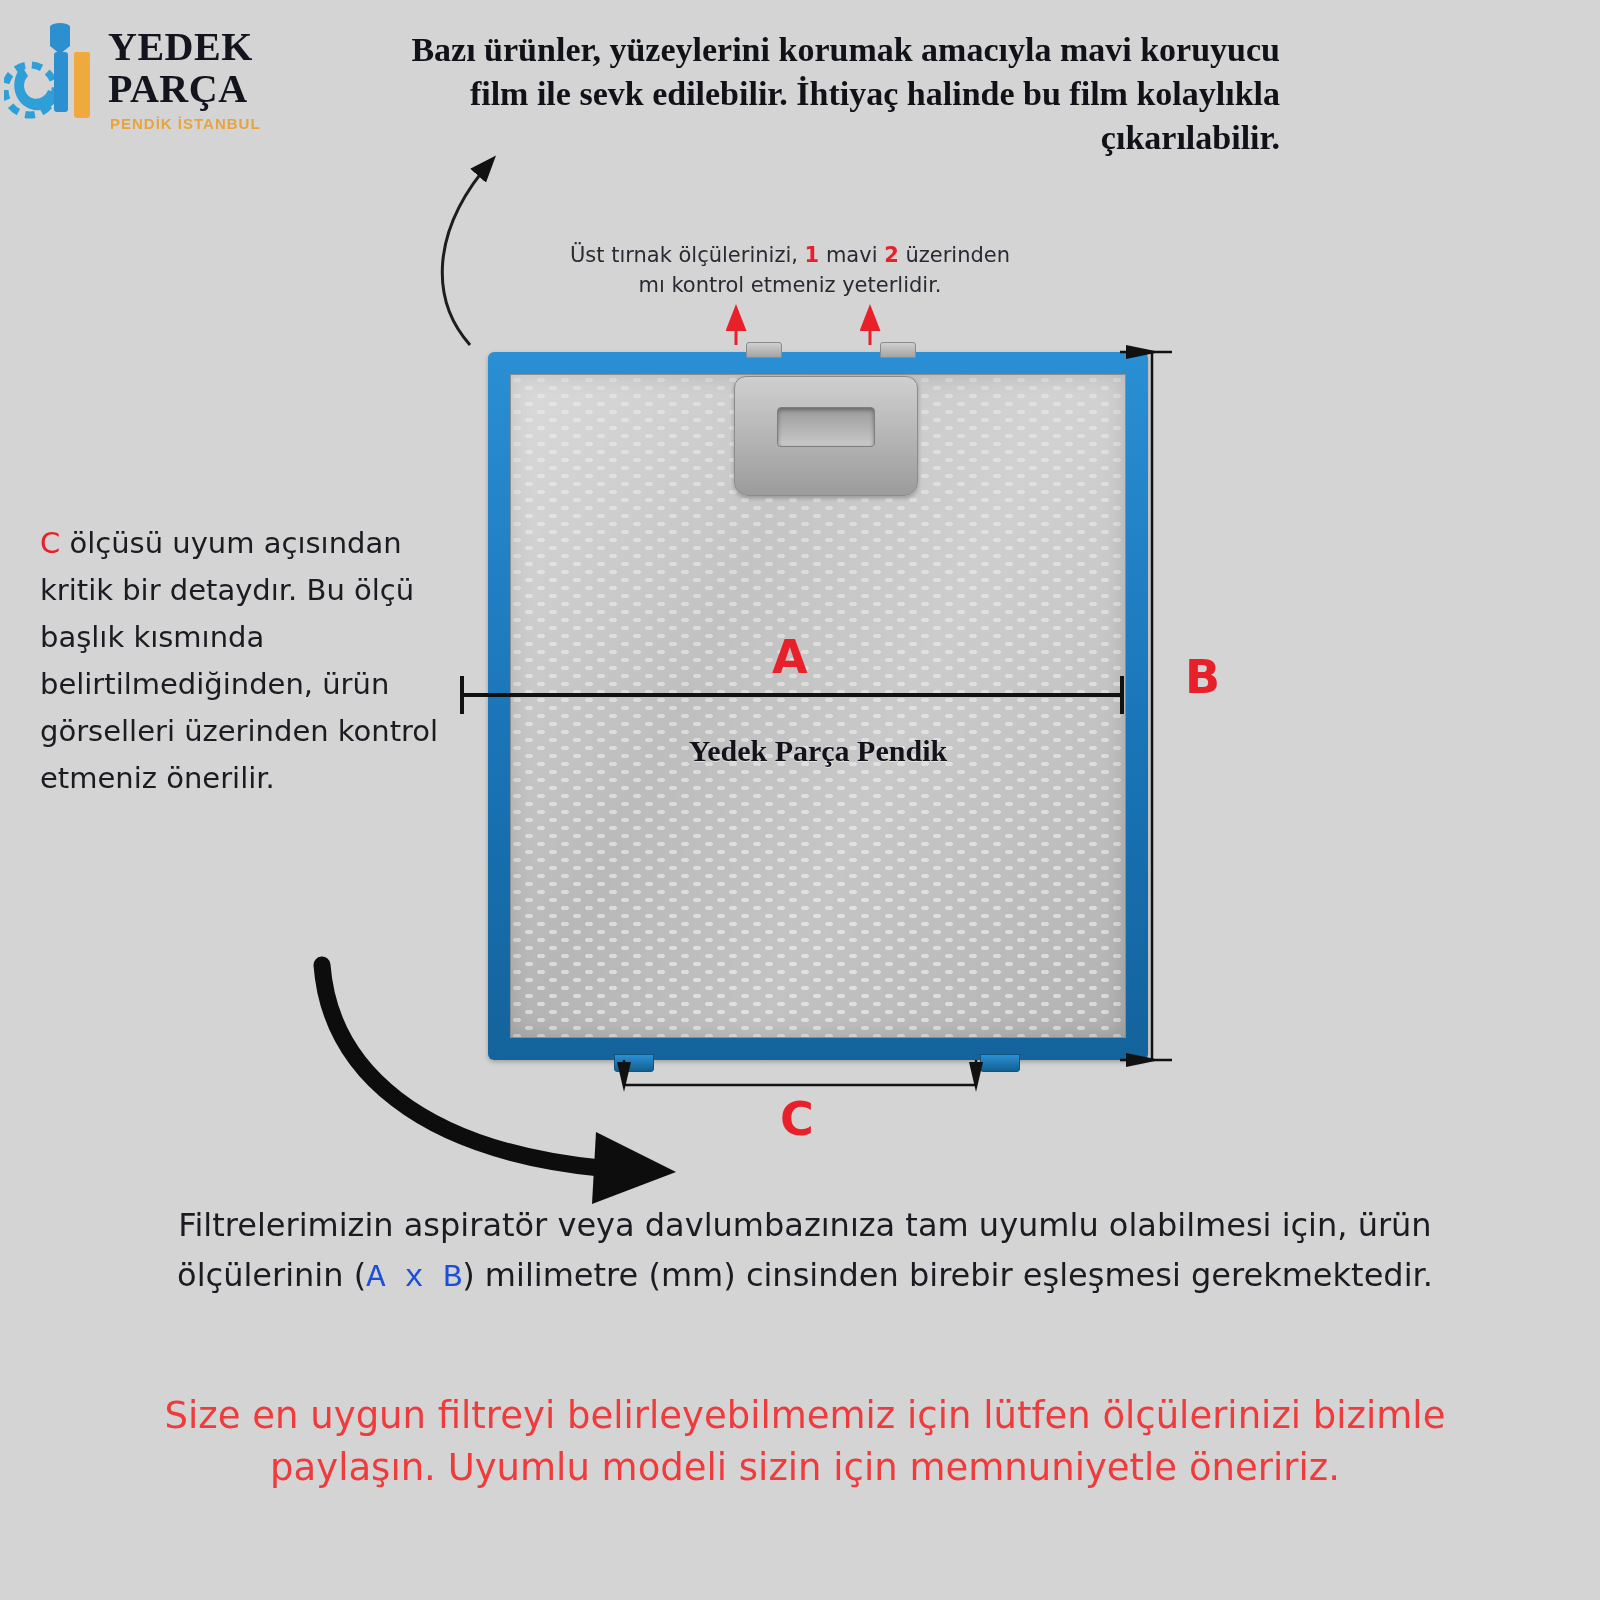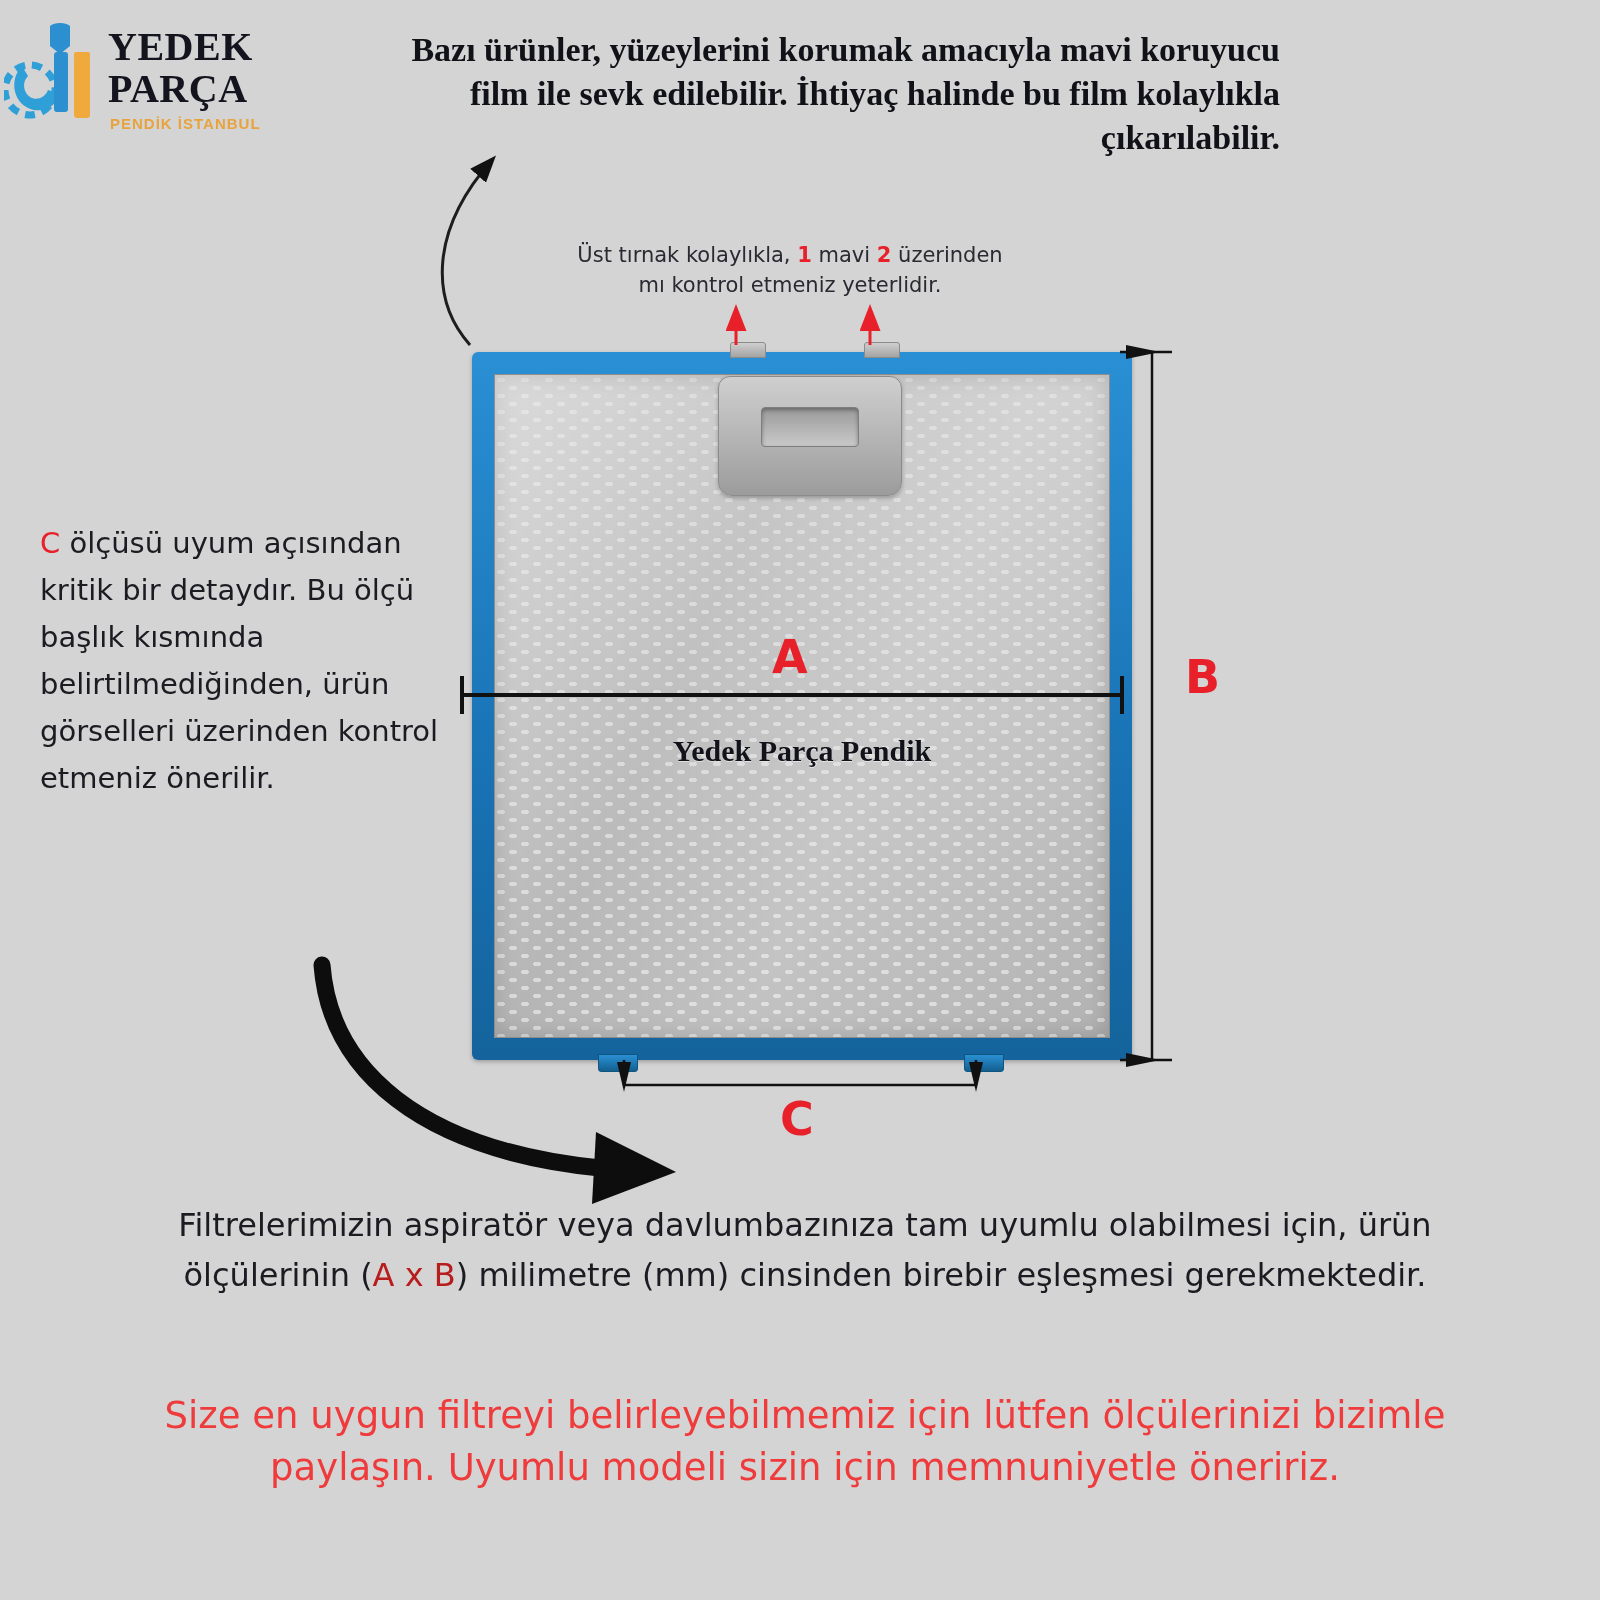--- a/index.html
+++ b/index.html
@@ -101,21 +101,21 @@
     line-height: 47px;
     color: #1b1b22;
   }
   .left-par .red {
     color: #e8202a;
   }
 
   
   .filter-wrap {
     position: absolute;
-    left: 472px;
+    left: 488px;
     top: 352px;
     width: 660px;
     height: 708px;
   }
   .filter-frame {
     position: absolute;
     inset: 0;
     background: #1f7fc4;
     background: linear-gradient(180deg, #2a8fd4 0%, #1872b4 60%, #14639c 100%);
     border-radius: 6px;
@@ -229,21 +229,21 @@
     position: absolute;
     left: 120px;
     top: 1200px;
     width: 1370px;
     text-align: center;
     font-family: "DejaVu Sans", sans-serif;
     font-size: 32px;
     line-height: 50px;
     color: #1b1b22;
   }
-  .bottom-par .red { color: #b91c1c; }
+  .bottom-par .red { color: #1d4ed8; font-family: Liberation Mono, monospace; }
 
   .bottom-red {
     position: absolute;
     left: 110px;
     top: 1390px;
     width: 1390px;
     text-align: center;
     font-family: "DejaVu Sans", sans-serif;
     font-size: 37px;
     line-height: 52px;
@@ -269,21 +269,21 @@
     <div class="logo-text">
       <div class="logo-line1">YEDEK</div>
       <div class="logo-line2">PARÇA</div>
       <div class="logo-sub">PENDİK İSTANBUL</div>
     </div>
   </div>
 
   <div class="headline">Bazı ürünler, yüzeylerini korumak amacıyla mavi koruyucu film ile sevk edilebilir. İhtiyaç halinde bu film kolaylıkla çıkarılabilir.</div>
 
   <div class="tirnak-note">
-    <span>Üst tırnak kolaylıkla, </span><span class="red">1</span><span> mavi </span><span class="red">2</span><span> üzerinden</span><br>
+    <span>Üst tırnak ölçülerinizi, </span><span class="red">1</span><span> mavi </span><span class="red">2</span><span> üzerinden</span><br>
     <span>mı kontrol etmeniz yeterlidir.</span>
   </div>
 
   <div class="left-par">
     <span class="red">C</span><span> ölçüsü uyum açısından kritik bir detaydır. Bu ölçü başlık kısmında belirtilmediğinden, ürün görselleri üzerinden kontrol etmeniz önerilir.</span>
   </div>
 
   <div class="filter-wrap">
     <div class="filter-frame"></div>
     <div class="filter-inner">

